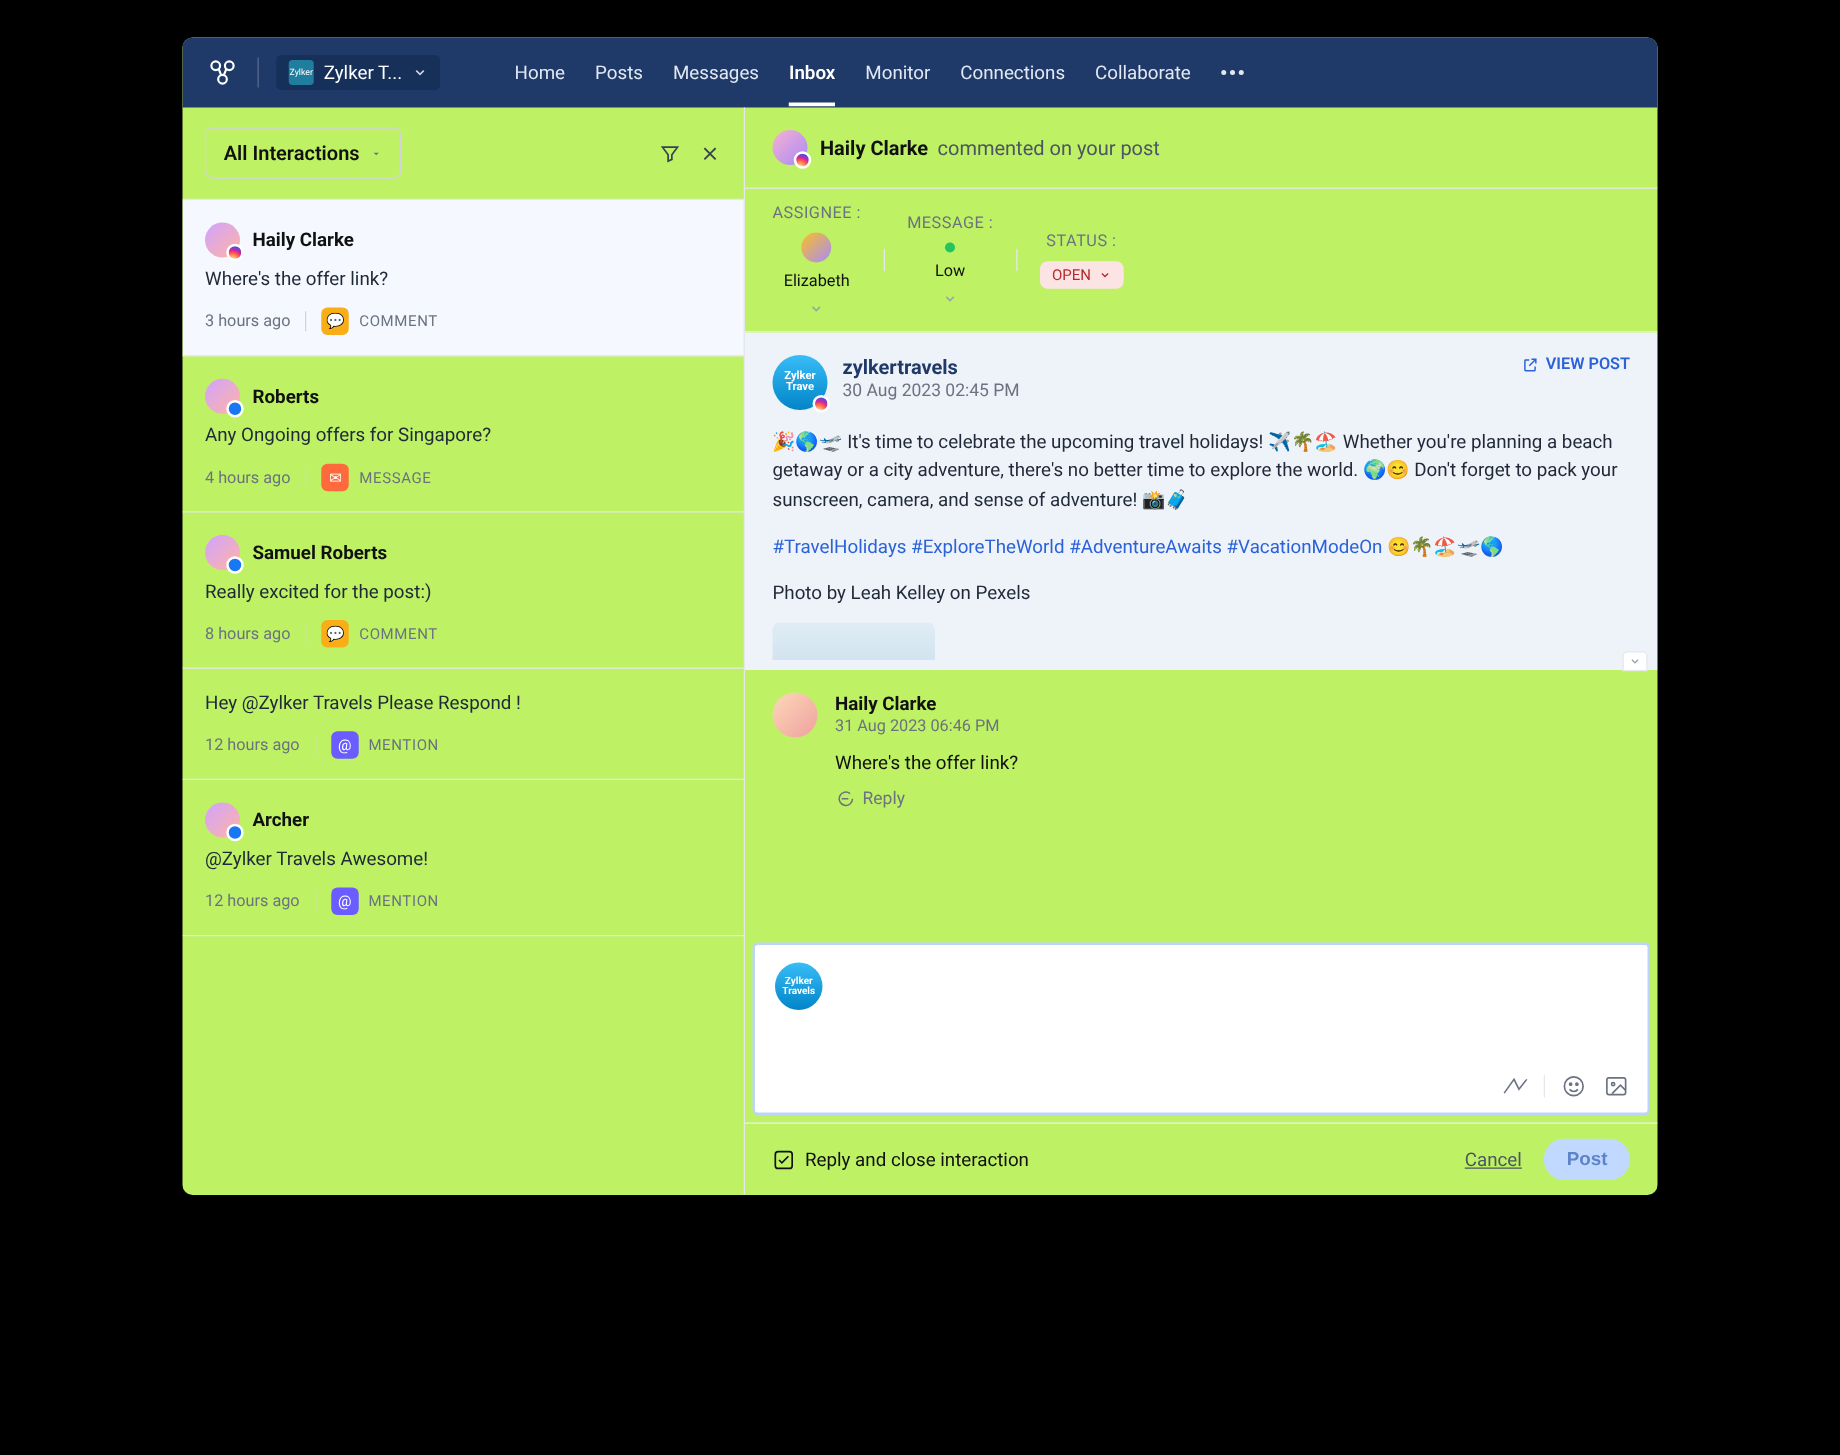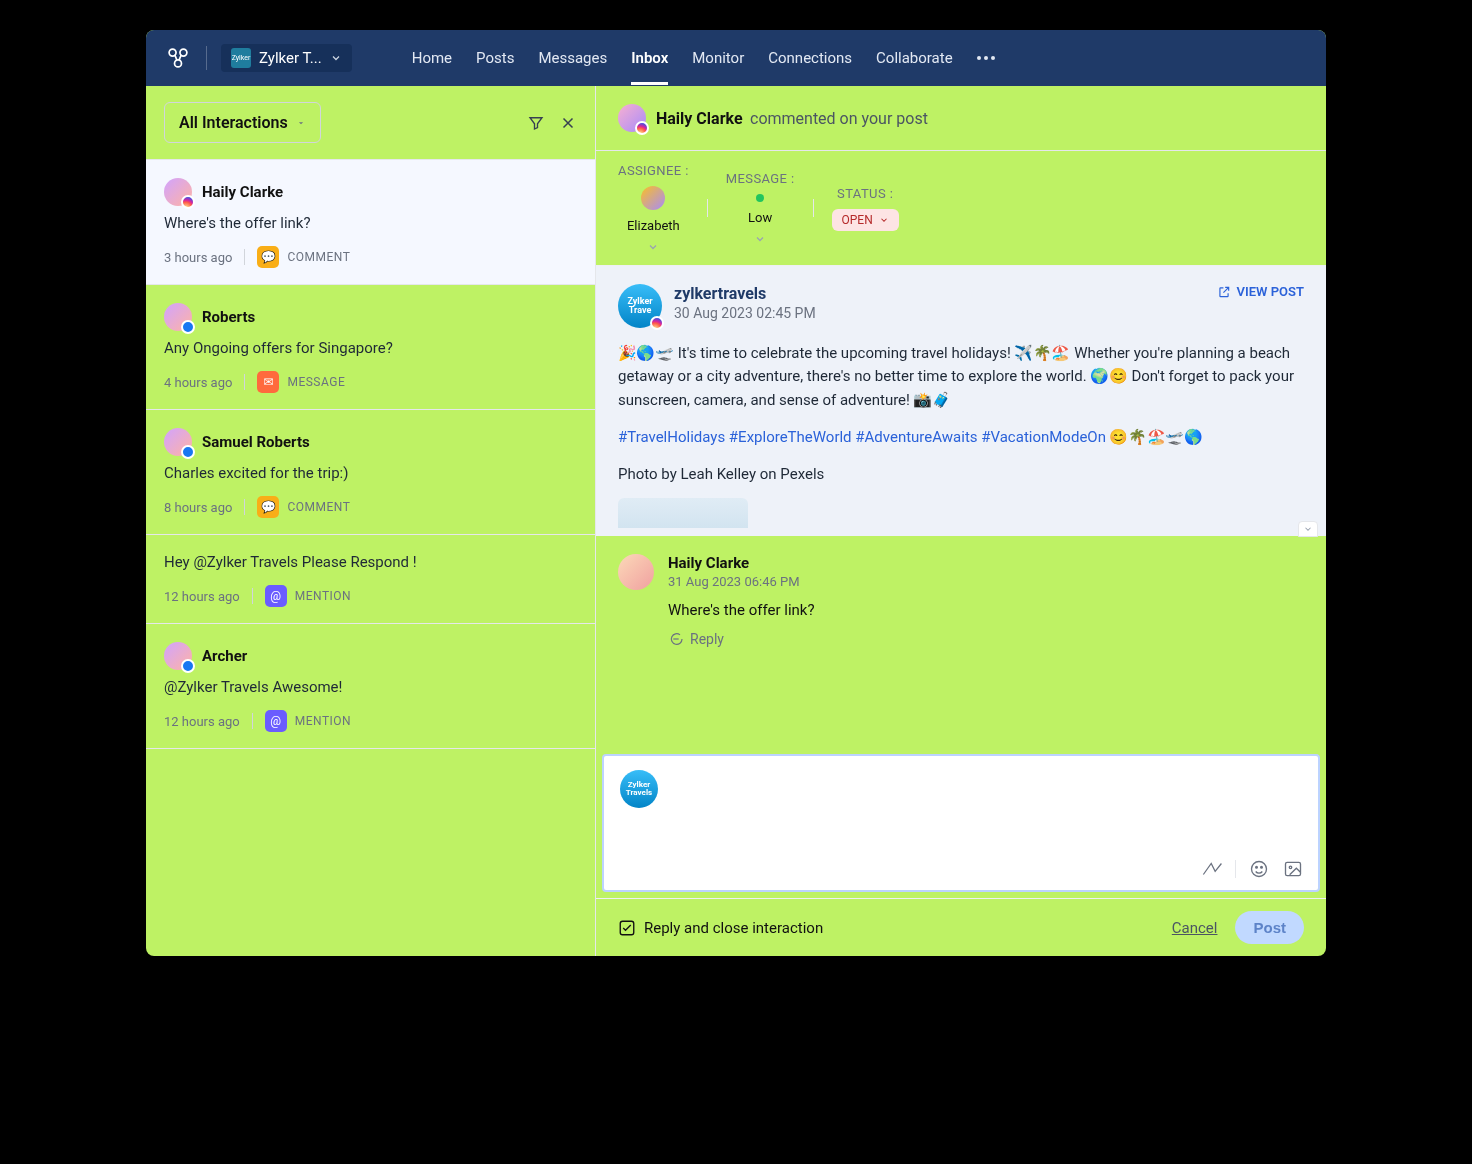--- a/index.html
+++ b/index.html
@@ -237,21 +237,21 @@
               </span>
             </div>
           </div>
           <div class="inter-item">
             <div class="inter-head">
               <div class="avatar">
                 <div class="net-badge net-fb"></div>
               </div>
               <div class="inter-name">Samuel Roberts</div>
             </div>
-            <div class="inter-msg">Charles excited for the trip:)</div>
+            <div class="inter-msg">Really excited for the post:)</div>
             <div class="inter-meta">
               <span>8 hours ago</span>
               <span class="meta-divider"></span>
               <span class="type-chip">
                 <span class="type-icon type-comment">💬</span>
                 <span class="type-label">COMMENT</span>
               </span>
             </div>
           </div>
           <div class="inter-item">

